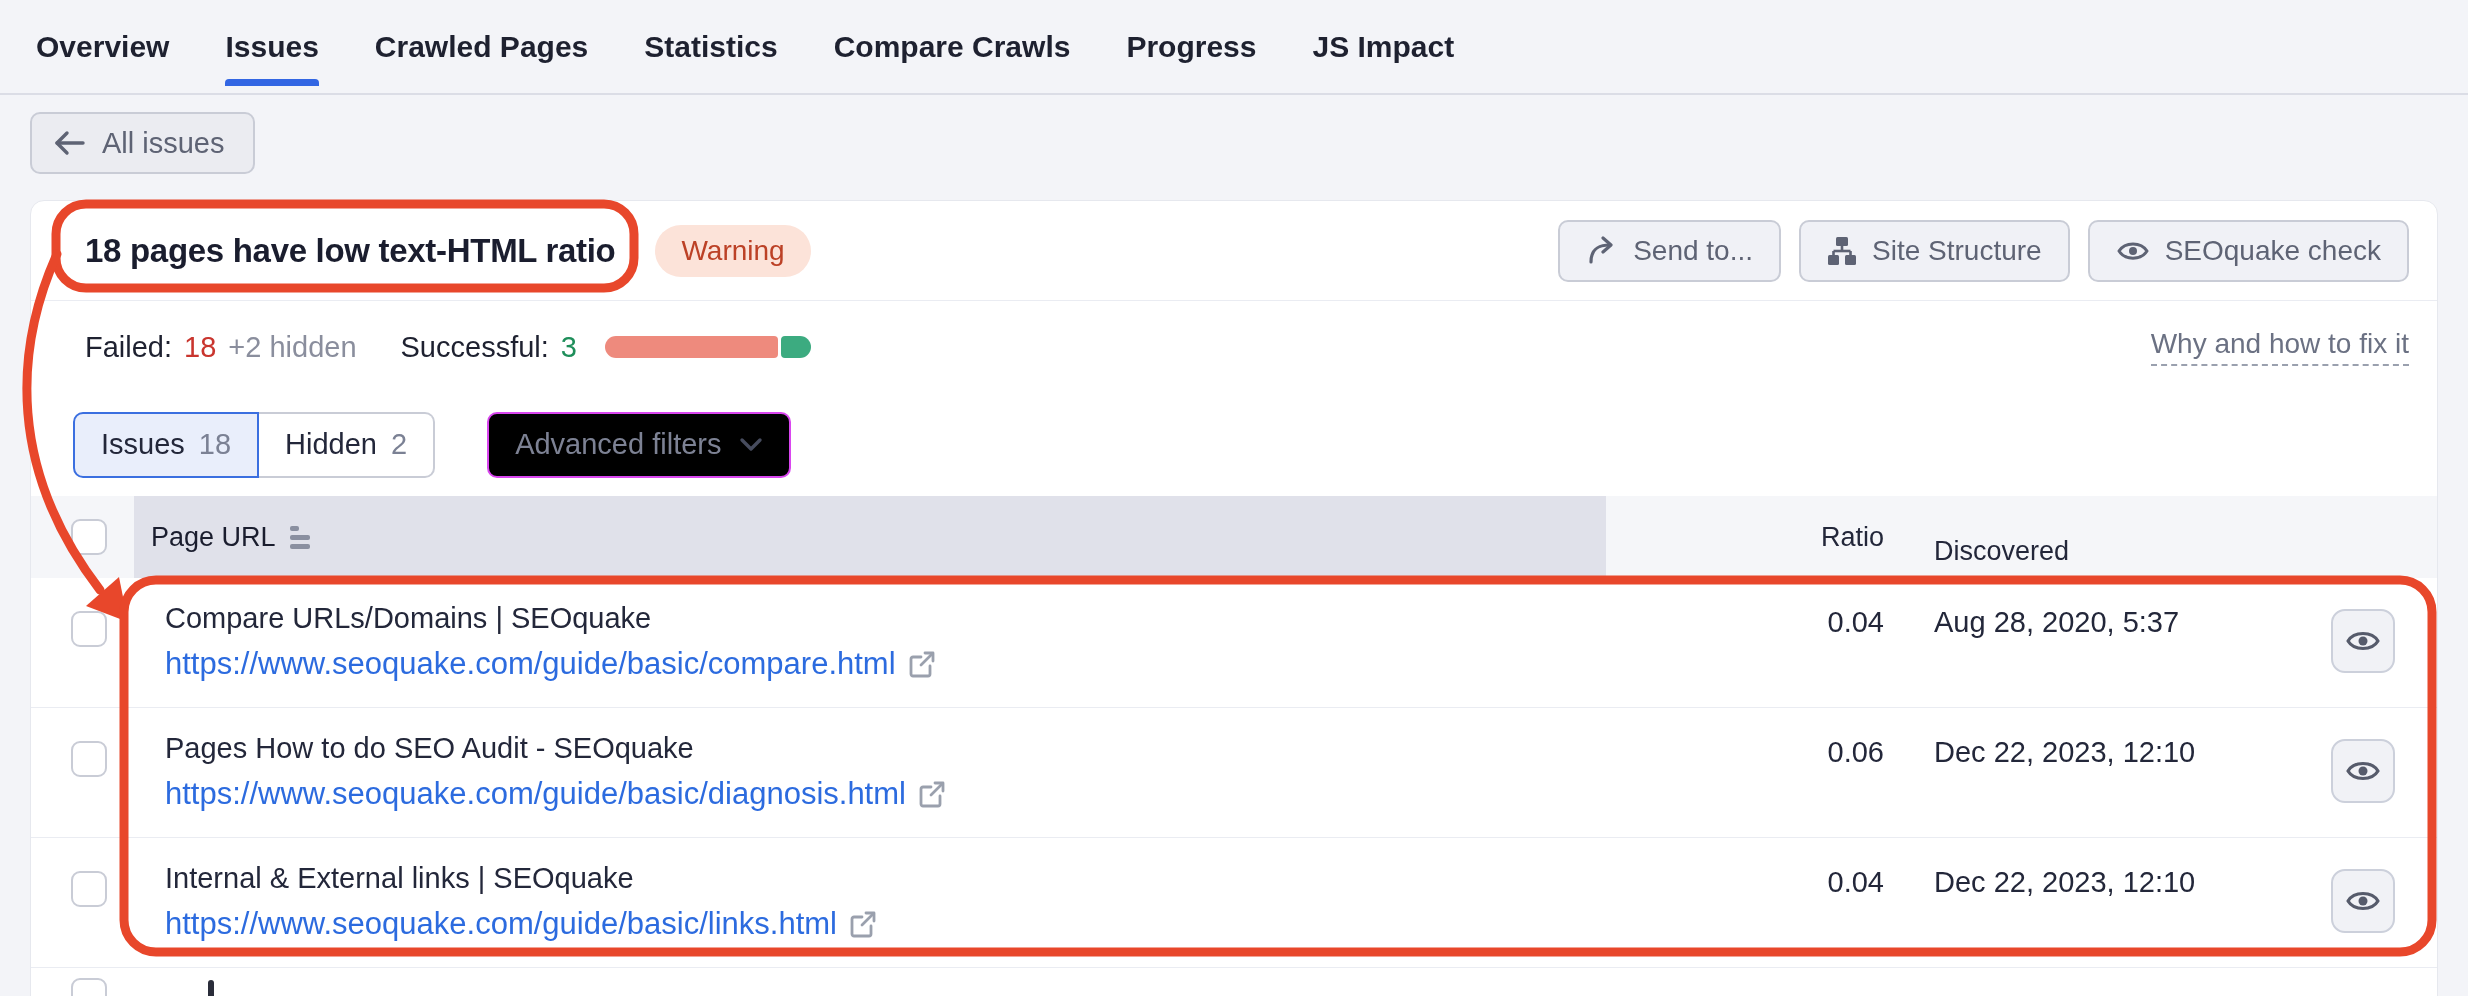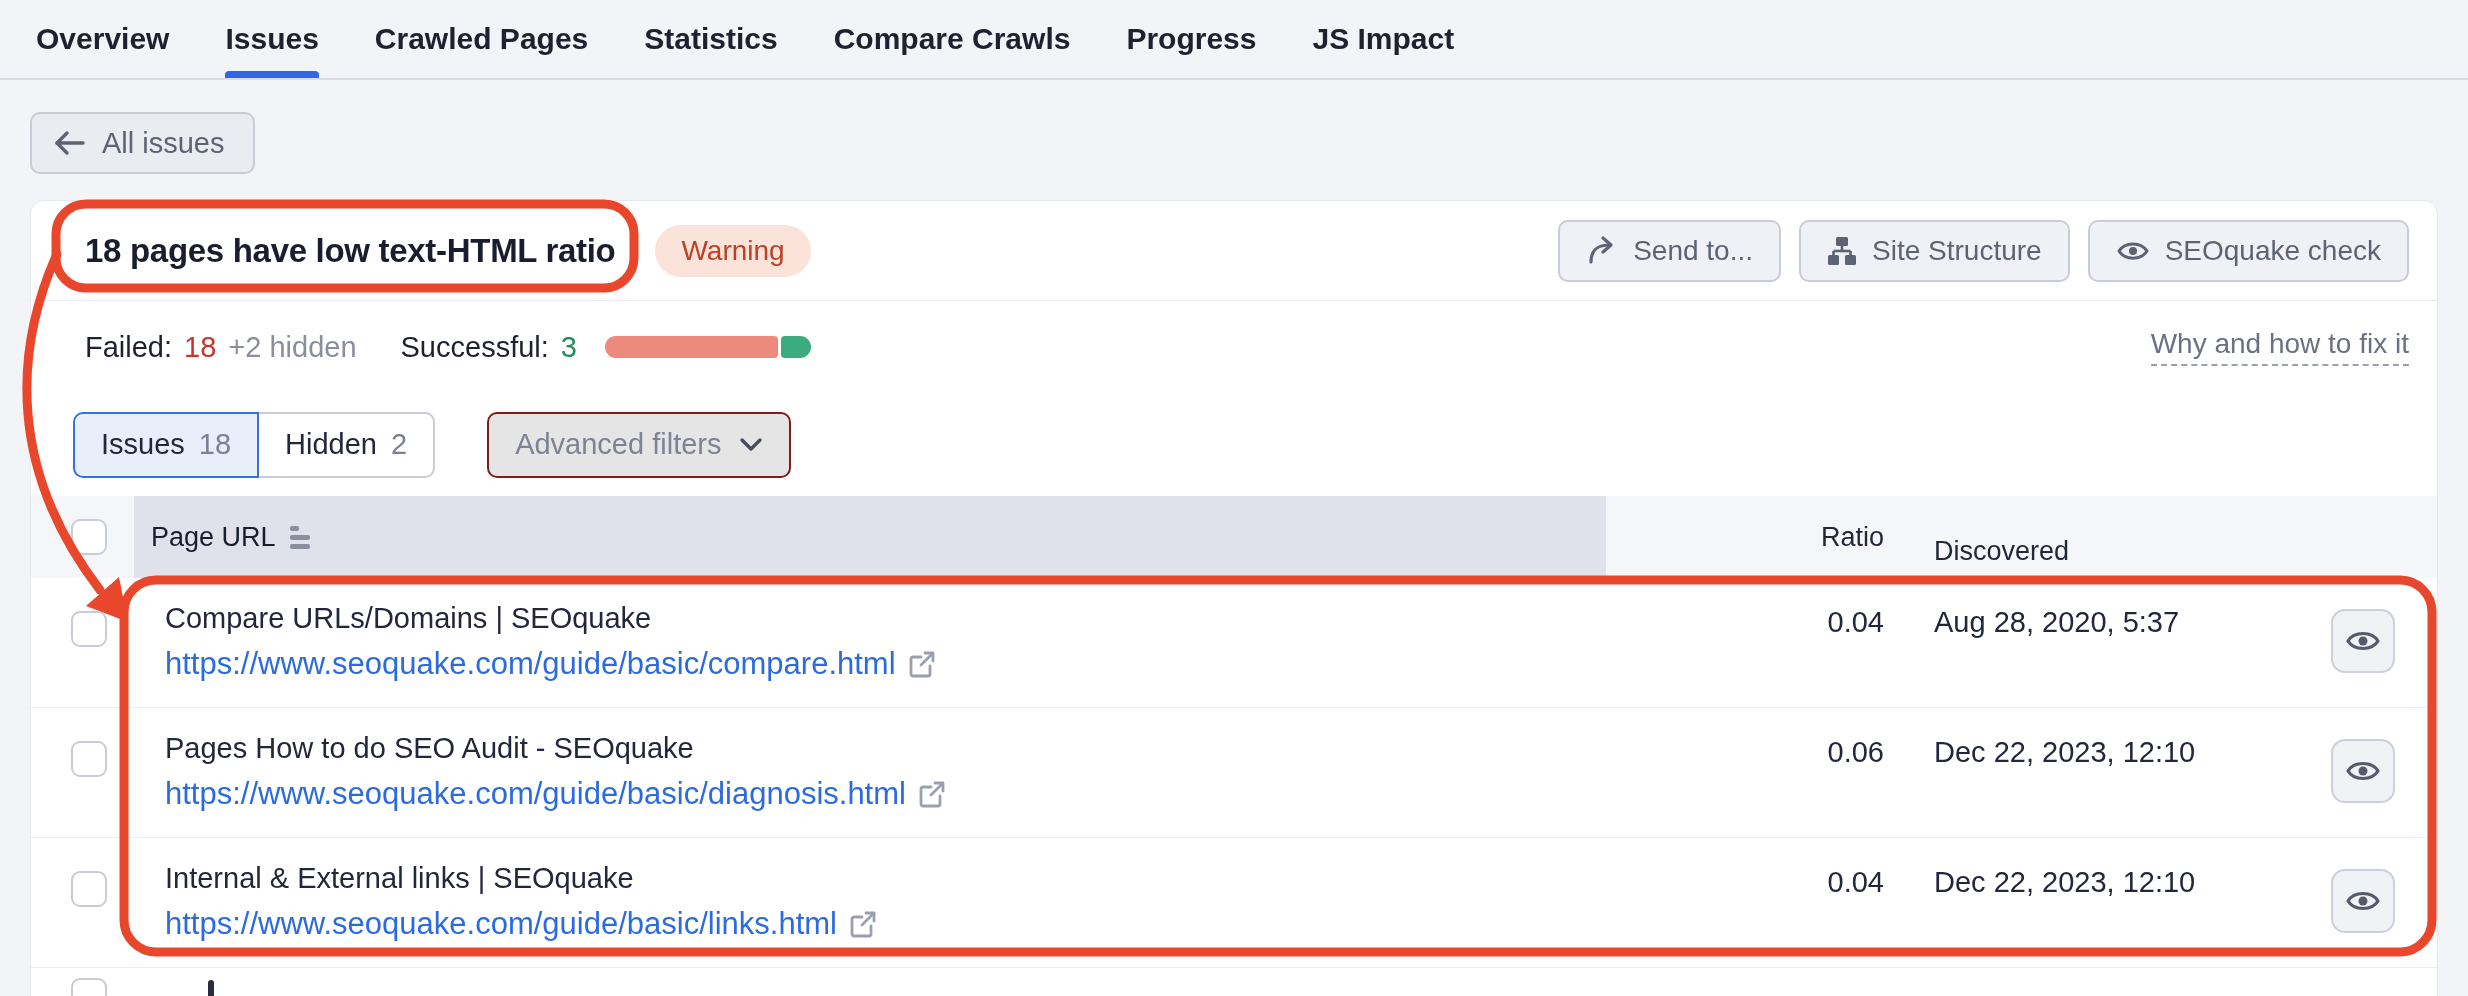--- a/index.html
+++ b/index.html
@@ -2,21 +2,21 @@
 <html><head>
 <meta charset="utf-8">
 <style>
   * { margin:0; padding:0; box-sizing:border-box; }
   html,body { width:2468px; height:996px; overflow:hidden; }
   body {
     font-family:"Liberation Sans", sans-serif;
     background:#f3f4f8; color:#23273a; position:relative;
   }
   
-  .nav { height:80px; display:flex; align-items:center; gap:56px; padding:0 36px;
+  .nav { height:95px; display:flex; align-items:center; gap:56px; padding:0 36px;
          border-bottom:2px solid #dbdde6; background:#f3f4f8; }
   .nav-tab { font-size:30px; font-weight:600; color:#1e2130; height:78px;
              display:flex; align-items:center; position:relative; cursor:pointer; }
   .nav-tab.active::after { content:""; position:absolute; left:0; right:0; bottom:0;
              height:7px; background:#3266e3; border-radius:4px 4px 0 0; }
   
   .back-btn { position:absolute; left:30px; top:112px; height:62px; padding:0 28px 0 22px;
               display:inline-flex; align-items:center; gap:16px; background:#ebecf1;
               border:2px solid #c9ccd6; border-radius:10px; color:#5e6374; font-size:29px;
               cursor:pointer; }
@@ -56,21 +56,21 @@
   .seg-item:last-child { border-radius:0 10px 10px 0; border-left:none; }
   .seg-count { color:#7b8194; }
   .search-box { width:468px; height:66px; display:flex; border:2px solid #c9ccd6;
                 border-radius:10px; background:#fff; overflow:hidden; margin-left:24px; }
   .search-box input { flex:1; border:none; outline:none; font-size:29px; padding:0 22px;
                       color:#23273a; font-family:"Liberation Sans",sans-serif; }
   .search-box input::placeholder { color:#8a8e9d; }
   .search-btn { width:70px; border-left:2px solid #c9ccd6; background:#f4f5f8;
                 display:flex; align-items:center; justify-content:center; cursor:pointer; }
   .dropdown { margin-left:28px; height:66px; padding:0 26px; display:inline-flex; align-items:center;
-              gap:18px; border:2px solid #7f1d1d; border-radius:10px; background:#e5e5e5;
+              gap:18px; border:2px solid #d946ef; border-radius:10px; background:#000000;
               font-size:29px; color:#7d8294; cursor:pointer; }
   
   .thead { position:relative; height:82px; background:#f5f6f9; }
   .col-url-bg { position:absolute; left:103px; top:0; width:1472px; height:82px; background:#e0e1ea; }
   .th-check { position:absolute; left:40px; top:23px; }
   .th-url { position:absolute; left:120px; top:0; height:82px; display:flex; align-items:center;
             gap:14px; font-size:27px; color:#1a1d2e; cursor:pointer; }
   .th-ratio { position:absolute; left:1703px; width:150px; top:0; height:82px; display:flex;
               align-items:center; justify-content:flex-end; font-size:27px; cursor:pointer; }
   .th-disc { position:absolute; left:1903px; top:14px; height:82px; display:flex; align-items:center;

